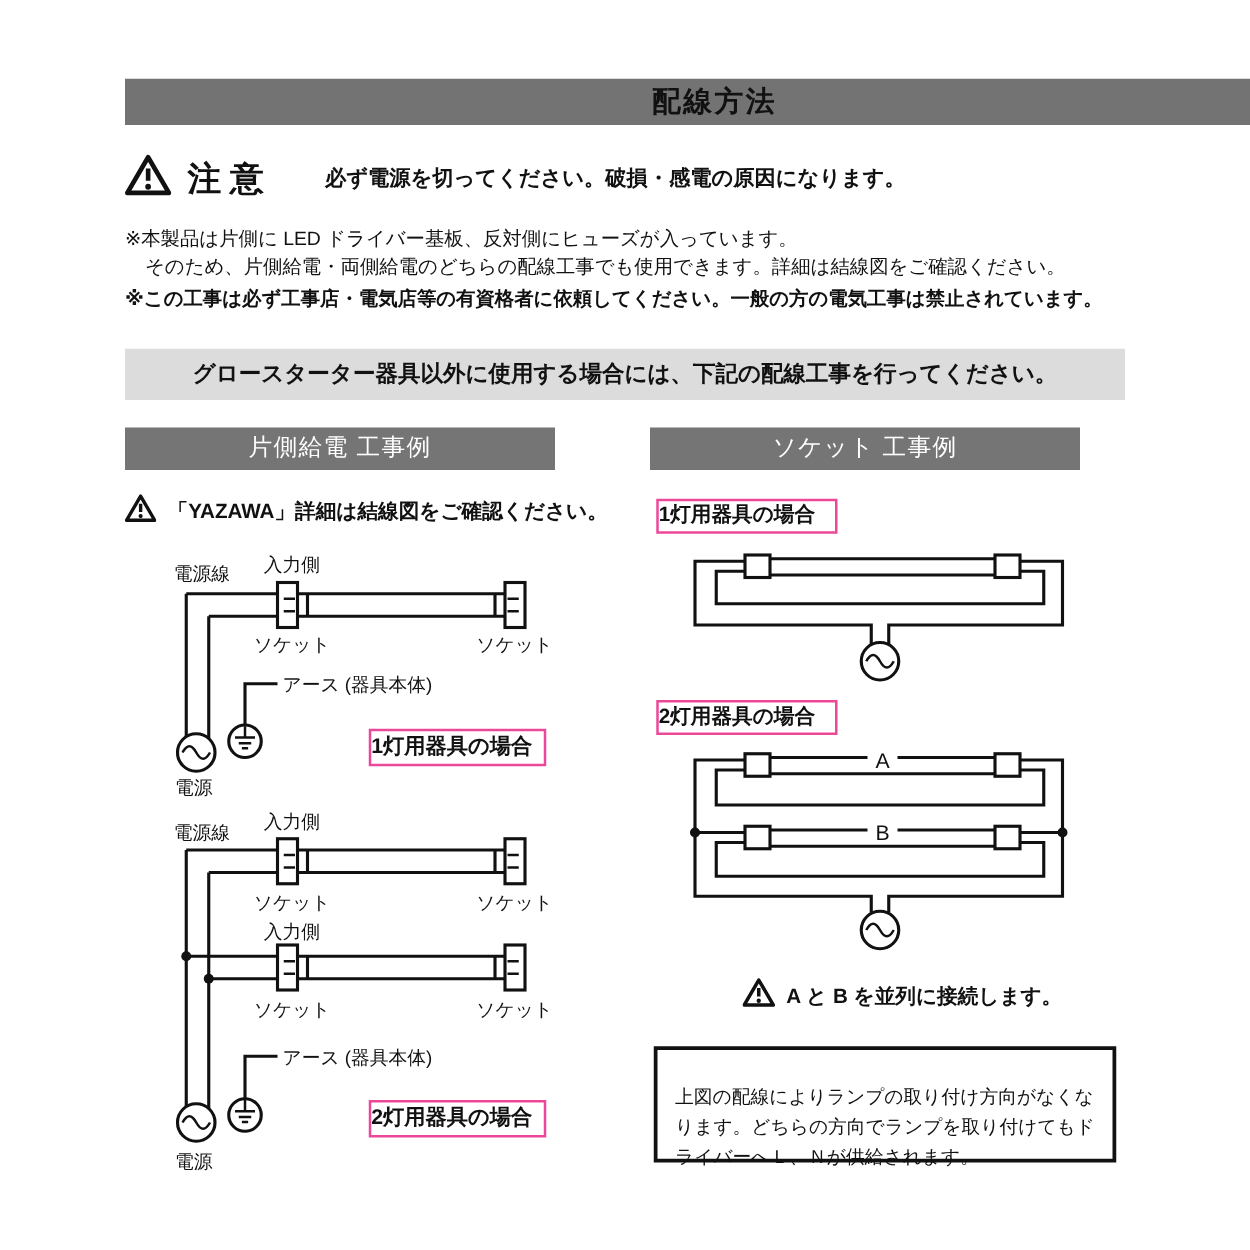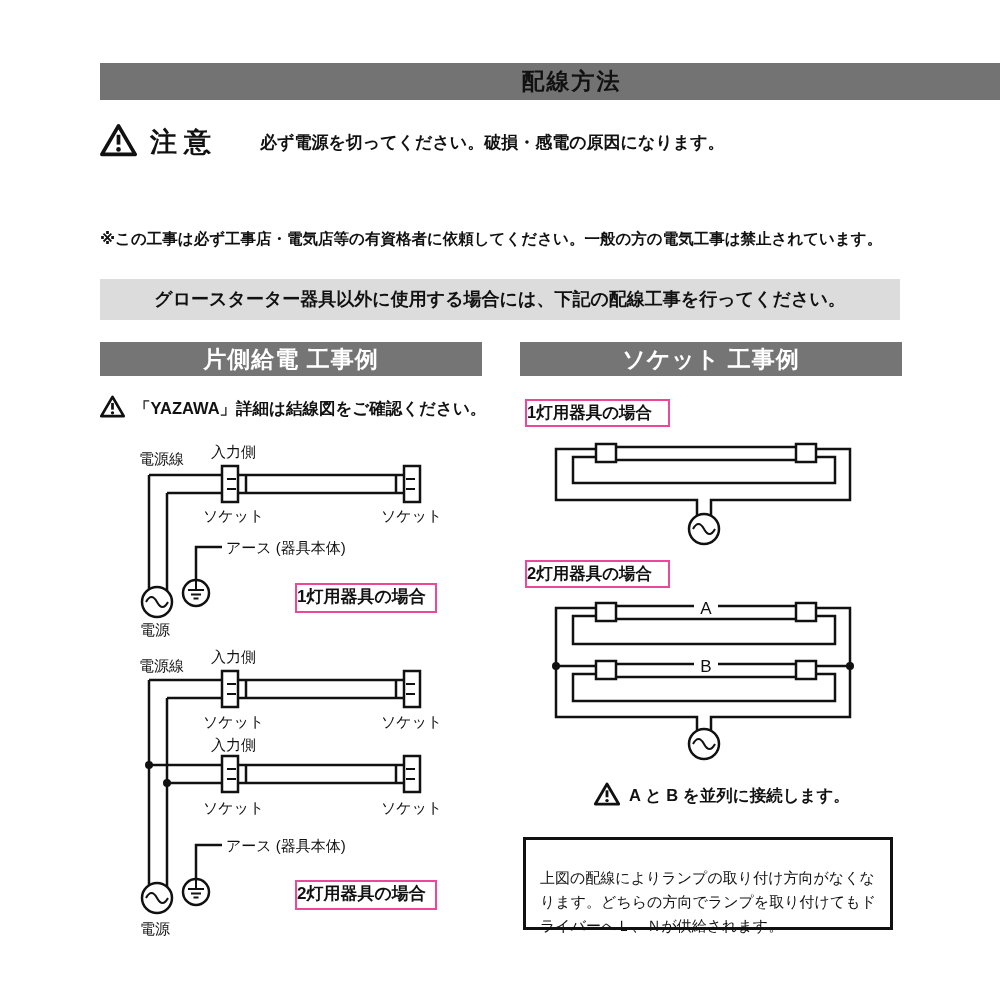--- a/index.html
+++ b/index.html
@@ -14,22 +14,22 @@
   .caution-label{font-size:27px;font-weight:bold;letter-spacing:7px;margin:0 42px 0 13px;}
   .caution-text{font-size:17px;font-weight:bold;}
 
   .note{left:100px;white-space:nowrap;font-size:15.5px;line-height:22px;}
   .note .indent{padding-left:16px;}
   .note-bold{left:100px;top:229px;white-space:nowrap;font-size:15.5px;font-weight:bold;}
 
   .banner{left:100px;top:279px;width:800px;height:41px;background:#dcdcdc;
           text-align:center;line-height:41px;font-size:18px;font-weight:bold;}
 
-  .col-header{top:342px;width:382px;height:34px;background:#757575;color:#fff;
-              text-align:center;line-height:34px;font-size:23px;font-weight:bold;letter-spacing:1px;}
+  .col-header{top:342px;width:344px;height:34px;background:#757575;color:#fff;
+              text-align:center;line-height:34px;font-size:19px;font-weight:normal;letter-spacing:1px;}
   .col-header.left{left:100px;}
   .col-header.right{left:520px;}
 
   .icon-note{display:flex;align-items:center;gap:9px;font-size:16.5px;font-weight:bold;}
 
   .case-box{border:2px solid #ec4899;box-sizing:border-box;text-align:left;
             font-weight:bold;background:#fff;}
   .cb-l{width:142px;height:30px;font-size:17px;line-height:24px;}
   .cb-r{width:145px;height:28px;font-size:16.5px;line-height:22px;}
 
@@ -54,20 +54,24 @@
       <svg width="37" height="34" viewBox="0 0 24 22">
         <path d="M12 1.8 L22.8 20.3 L1.2 20.3 Z" fill="none" stroke="#111" stroke-width="2.4" stroke-linejoin="round"></path>
         <line x1="12" y1="7.6" x2="12" y2="14" stroke="#111" stroke-width="2.4"></line>
         <circle cx="12" cy="17.1" r="1.5" fill="#111"></circle>
       </svg>
     </span>
     <span class="caution-label">注意</span>
     <span class="caution-text">必ず電源を切ってください。破損・感電の原因になります。</span>
   </div>
 
+  <div class="abs note" style="top:181px;">
+    <div>※本製品は片側に LED ドライバー基板、反対側にヒューズが入っています。</div>
+    <div class="indent">そのため、片側給電・両側給電のどちらの配線工事でも使用できます。詳細は結線図をご確認ください。</div>
+  </div>
   <div class="abs banner">グロースターター器具以外に使用する場合には、下記の配線工事を行ってください。</div>
 
   <div class="abs note-bold">※この工事は必ず工事店・電気店等の有資格者に依頼してください。一般の方の電気工事は禁止されています。</div>
 
   <div class="abs col-header left">片側給電 工事例</div>
   <div class="abs col-header right">ソケット 工事例</div>
 
   <div class="abs icon-note" style="left:100px;top:395px;">
     <span>
       <svg width="25" height="23" viewBox="0 0 24 22">

